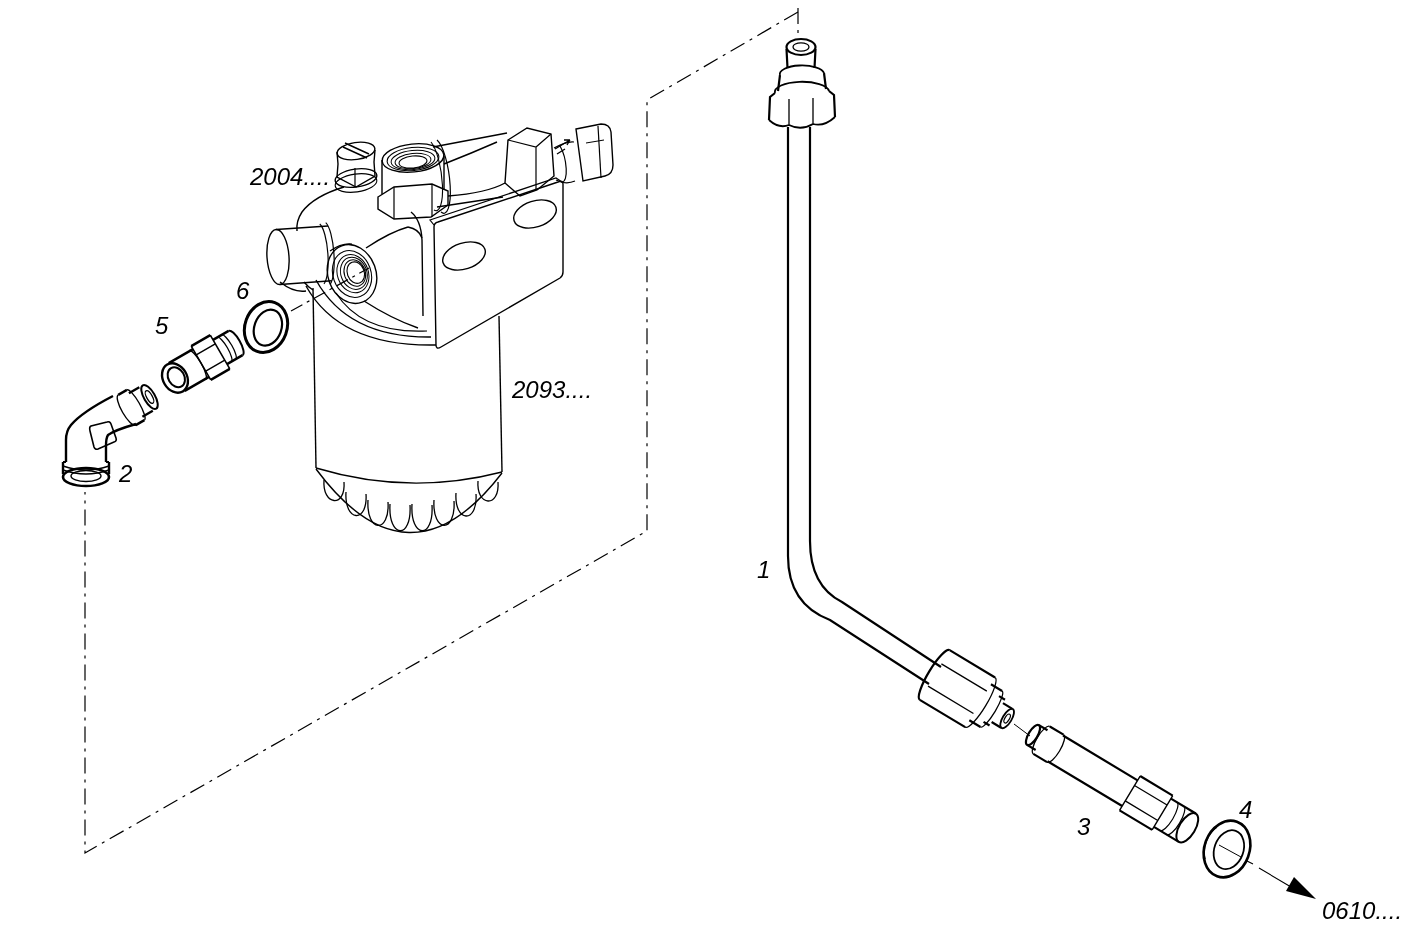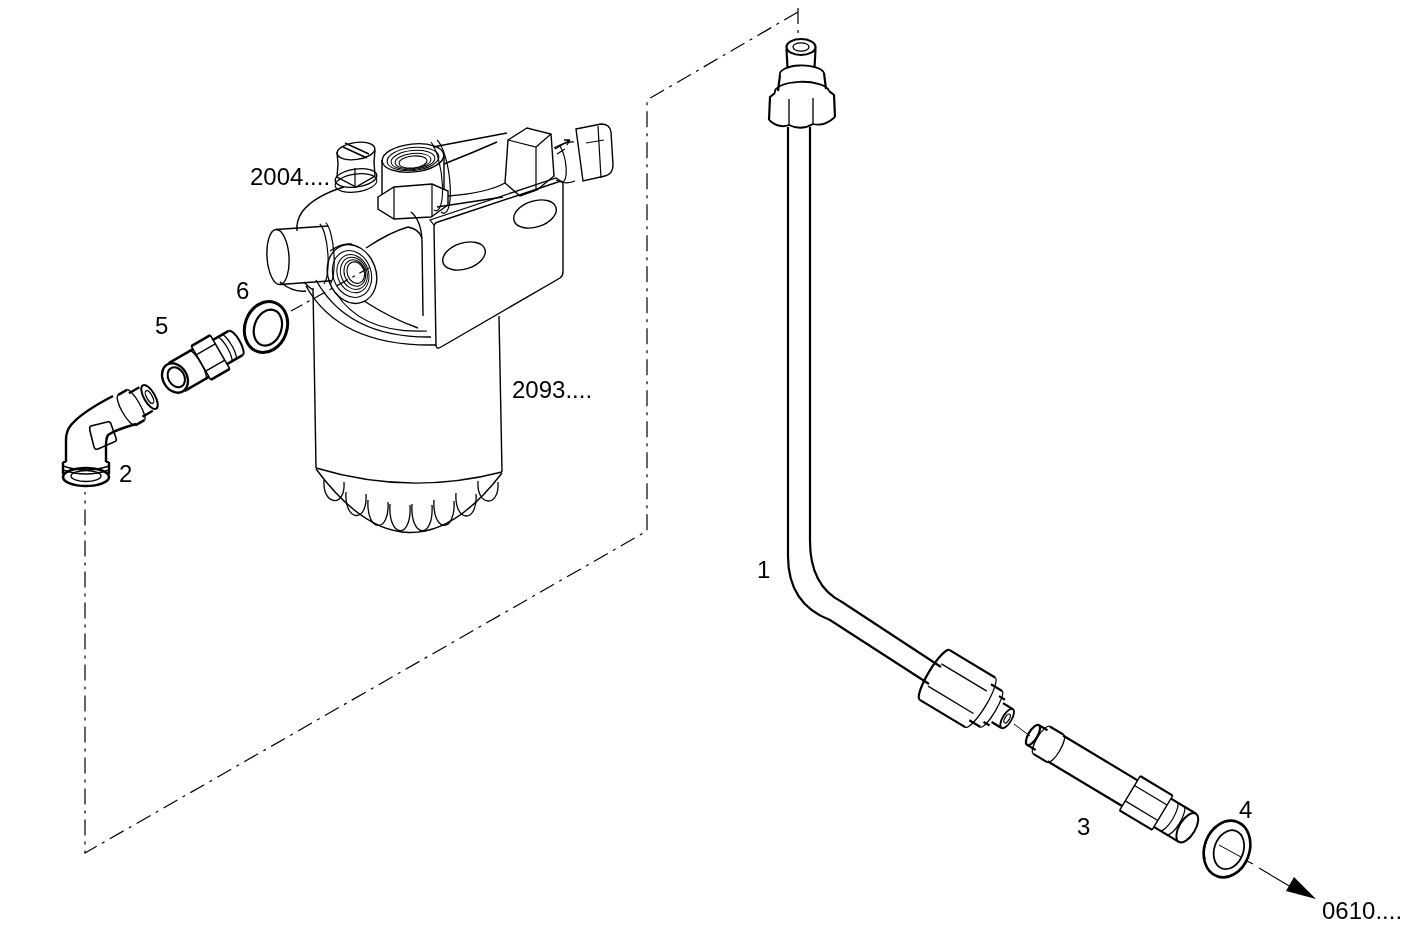--- a/index.html
+++ b/index.html
@@ -1,17 +1,17 @@
 <!DOCTYPE html>
 <html><head>
 <meta charset="utf-8">
 <style>
   html,body{margin:0;padding:0;background:#ffffff;}
   #stage{position:relative;width:1418px;height:945px;background:#ffffff;overflow:hidden;
-         font-family:"Liberation Sans", sans-serif;}
+         font-family:"Liberation Sans", sans-serif;font-style:italic;}
   svg{display:block;}
   text{font-family:"Liberation Sans", sans-serif;font-size:24px;fill:#000;}
 </style>
 </head>
 <body>
 
 <div id="stage">
 <svg viewBox="0 0 1418 945" width="1418" height="945">
 
   <g stroke="#000" stroke-width="1.2" fill="none" stroke-dasharray="16 6 3 6">

